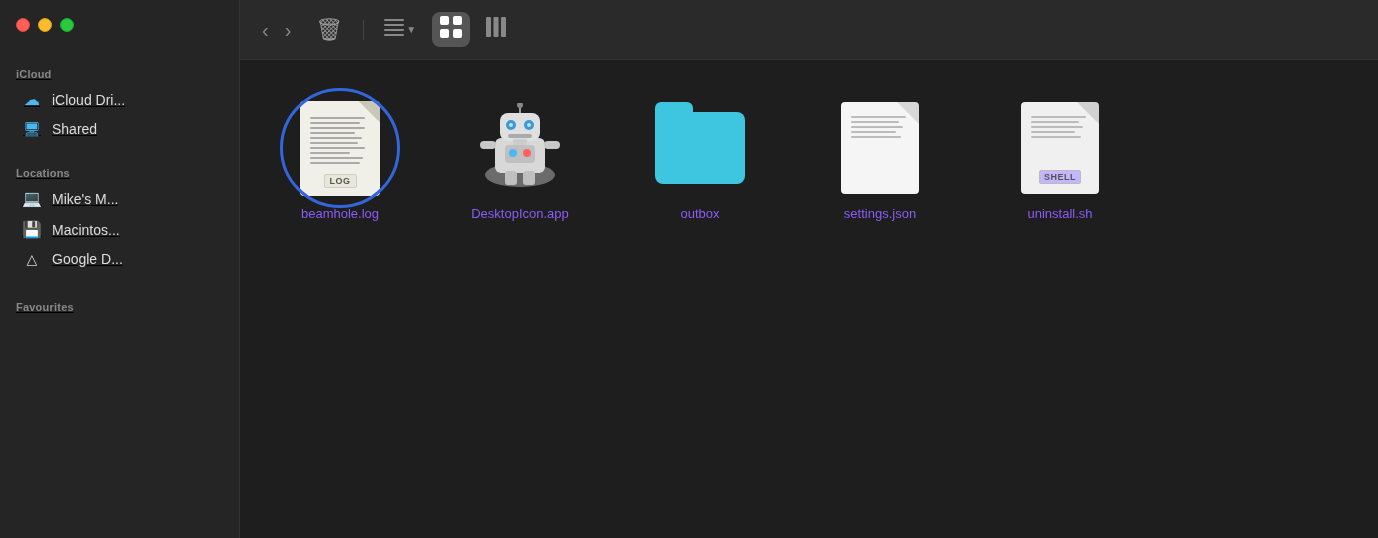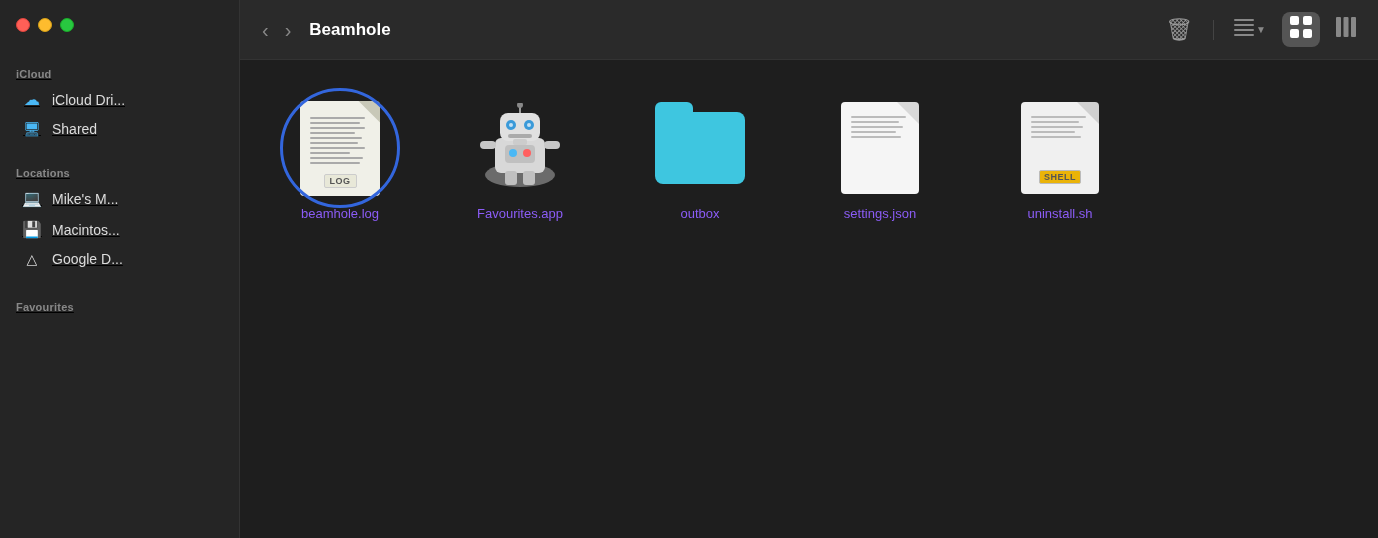--- a/index.html
+++ b/index.html
@@ -324,21 +324,21 @@
       top: 0;
       right: 0;
       width: 22px;
       height: 22px;
       background: #d0d0d0;
       clip-path: polygon(0 0, 100% 100%, 100% 0);
       border-radius: 0 4px 0 0;
     }
 
     .sh-badge {
-      background: #eab308;
+      background: #c4b5fd;
       border: 1px solid #bbb;
       color: #555;
       font-size: 9px;
       font-weight: bold;
       padding: 1px 4px;
       border-radius: 2px;
       letter-spacing: 0.5px;
       position: absolute;
       bottom: 10px;
     }
@@ -430,21 +430,20 @@
 </div>
 
 <div class="main">
 
   <div class="toolbar">
     <div class="toolbar-nav">
       <button class="nav-btn">‹</button>
       <button class="nav-btn">›</button>
     </div>
 
-    <div class="toolbar-title">Beamhole</div>
 
     <div class="toolbar-actions">
       <button class="action-btn" title="Delete">
         <span style="font-size:22px;">🗑</span>
       </button>
 
       <div class="divider"></div>
 
       <button class="action-btn">
         <span style="font-size:18px; letter-spacing:1px;">
@@ -534,21 +533,21 @@
             <circle cx="52" cy="50" r="4" fill="#ff6060"></circle>
 
             <rect x="5" y="38" width="16" height="8" rx="4" fill="#c8c8c8"></rect>
             <rect x="69" y="38" width="16" height="8" rx="4" fill="#c8c8c8"></rect>
 
             <rect x="30" y="68" width="12" height="14" rx="3" fill="#c0c0c0"></rect>
             <rect x="48" y="68" width="12" height="14" rx="3" fill="#c0c0c0"></rect>
           </svg>
         </div>
       </div>
-      <span class="file-label">Favourites.app</span>
+      <span class="file-label">DesktopIcon.app</span>
     </div>
 
     <div class="file-item">
       <div class="file-icon-wrap">
         <div class="folder-icon"></div>
       </div>
       <span class="file-label">outbox</span>
     </div>
 
     <div class="file-item">

